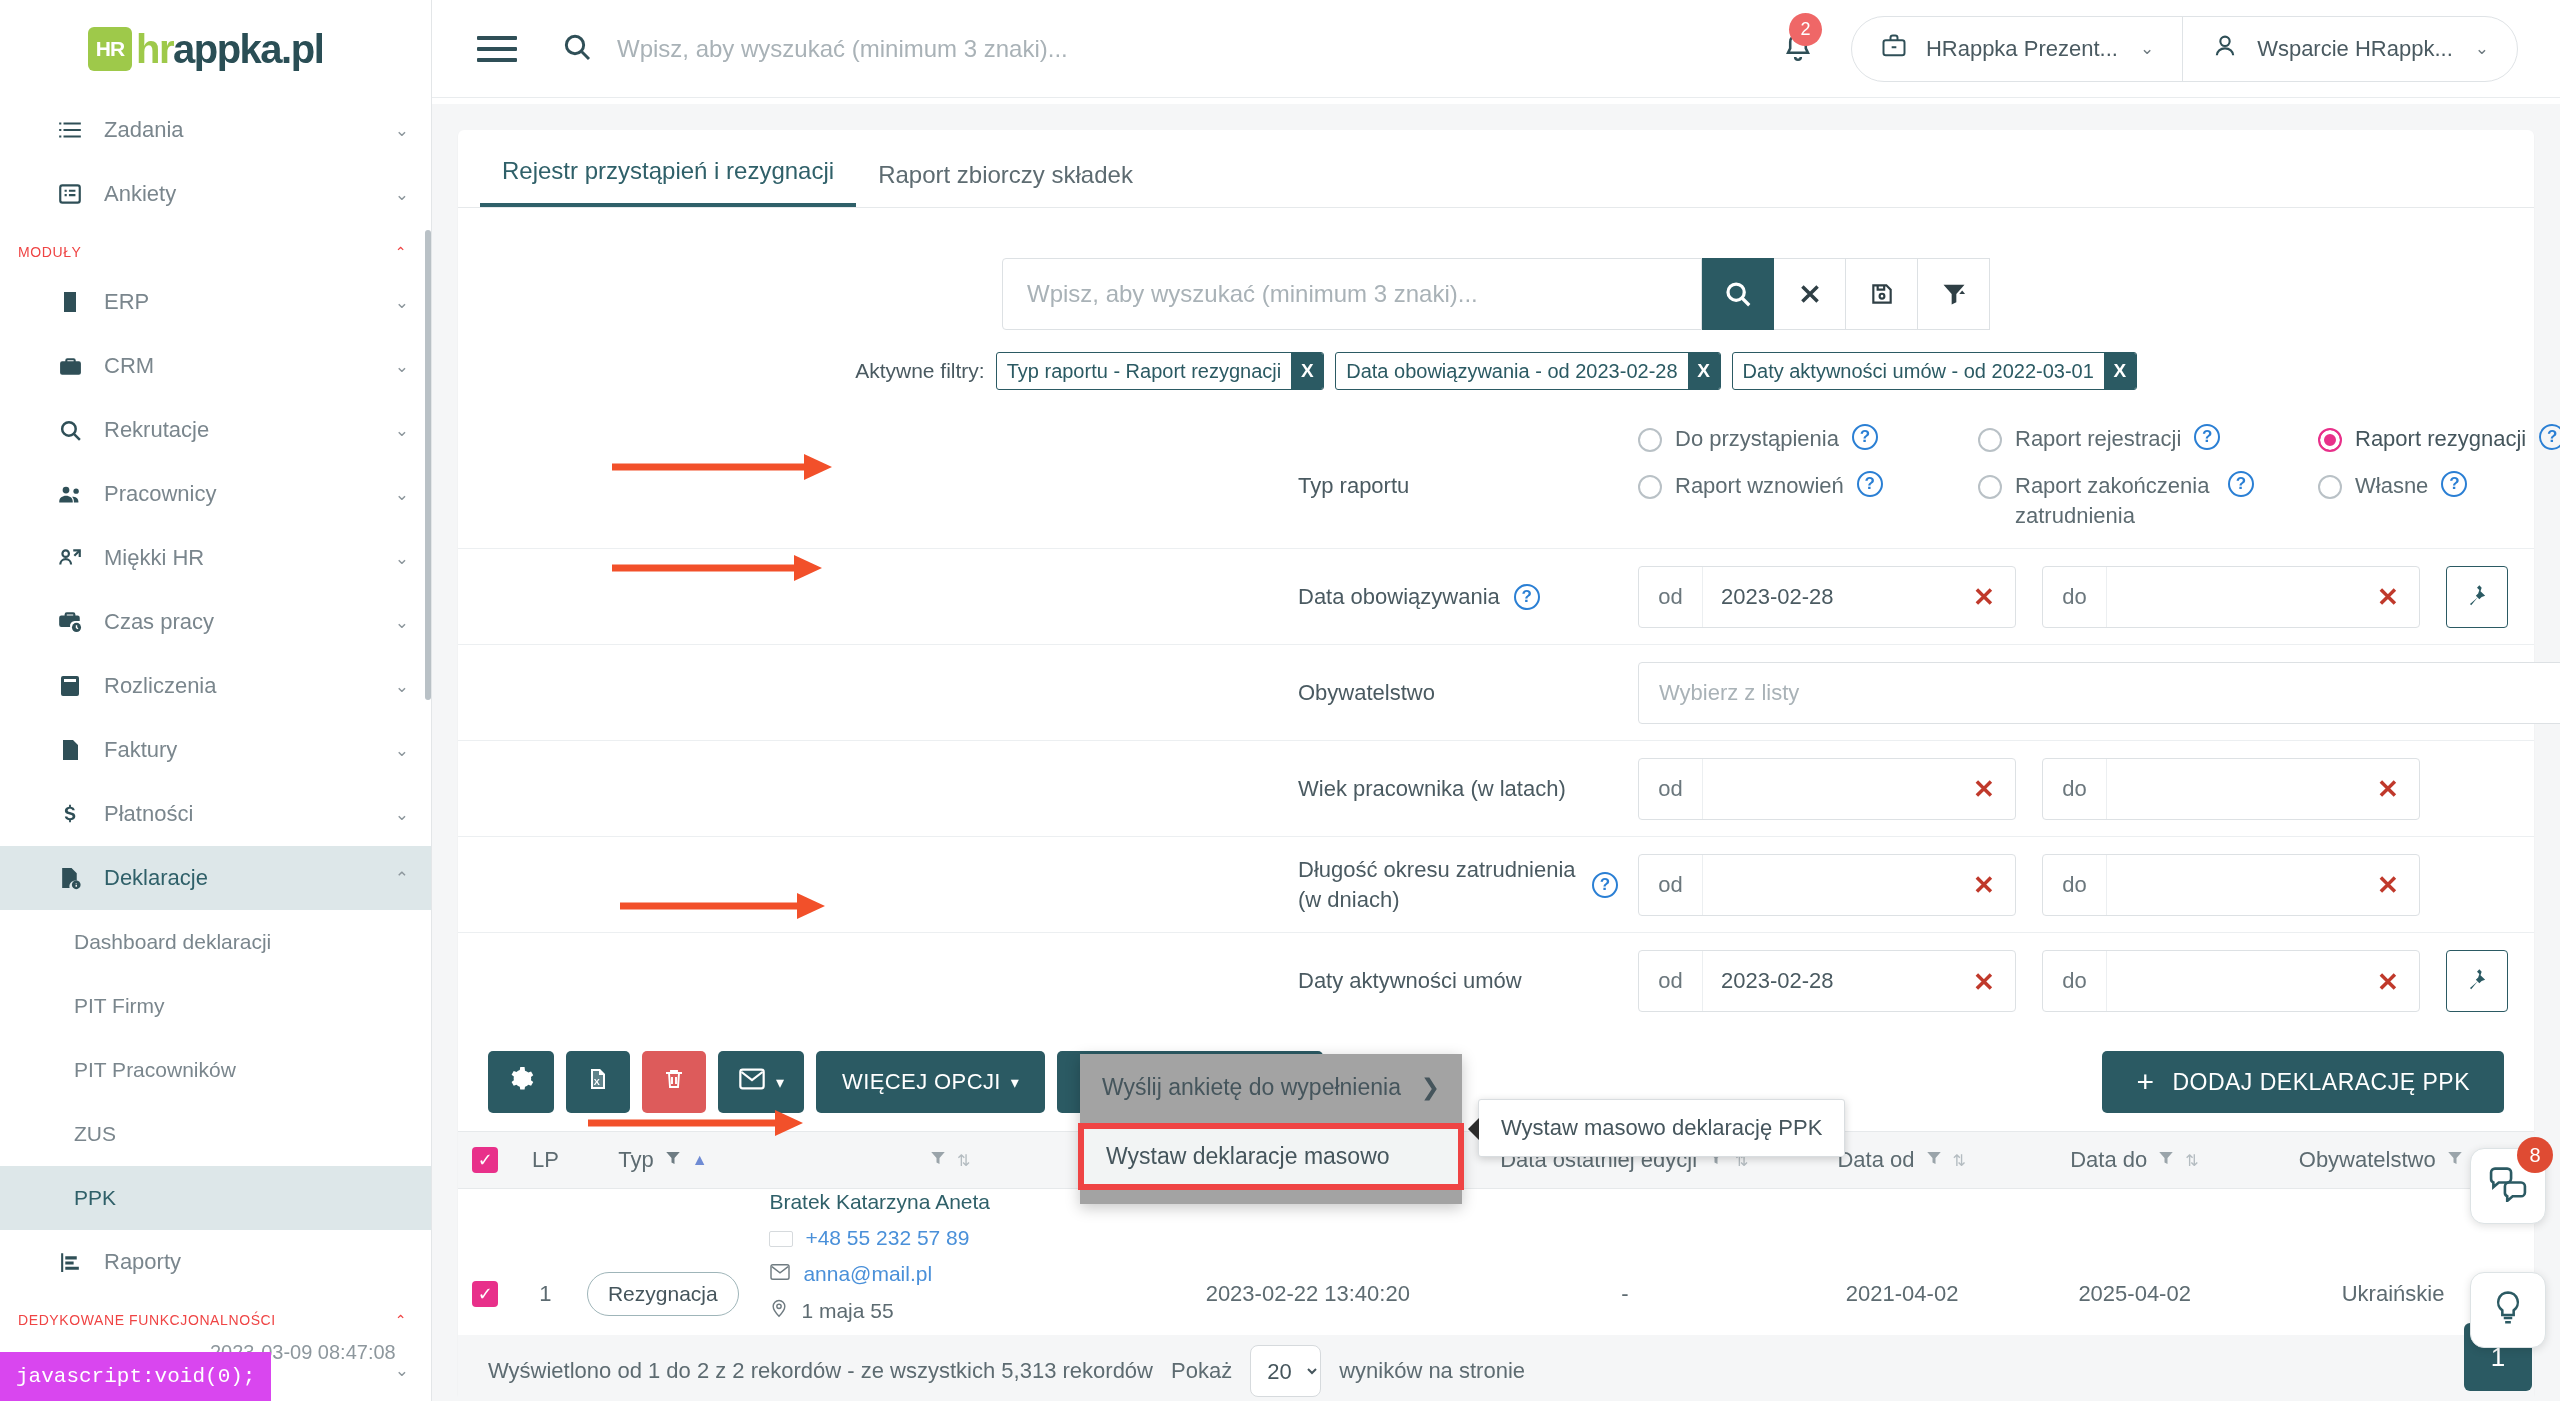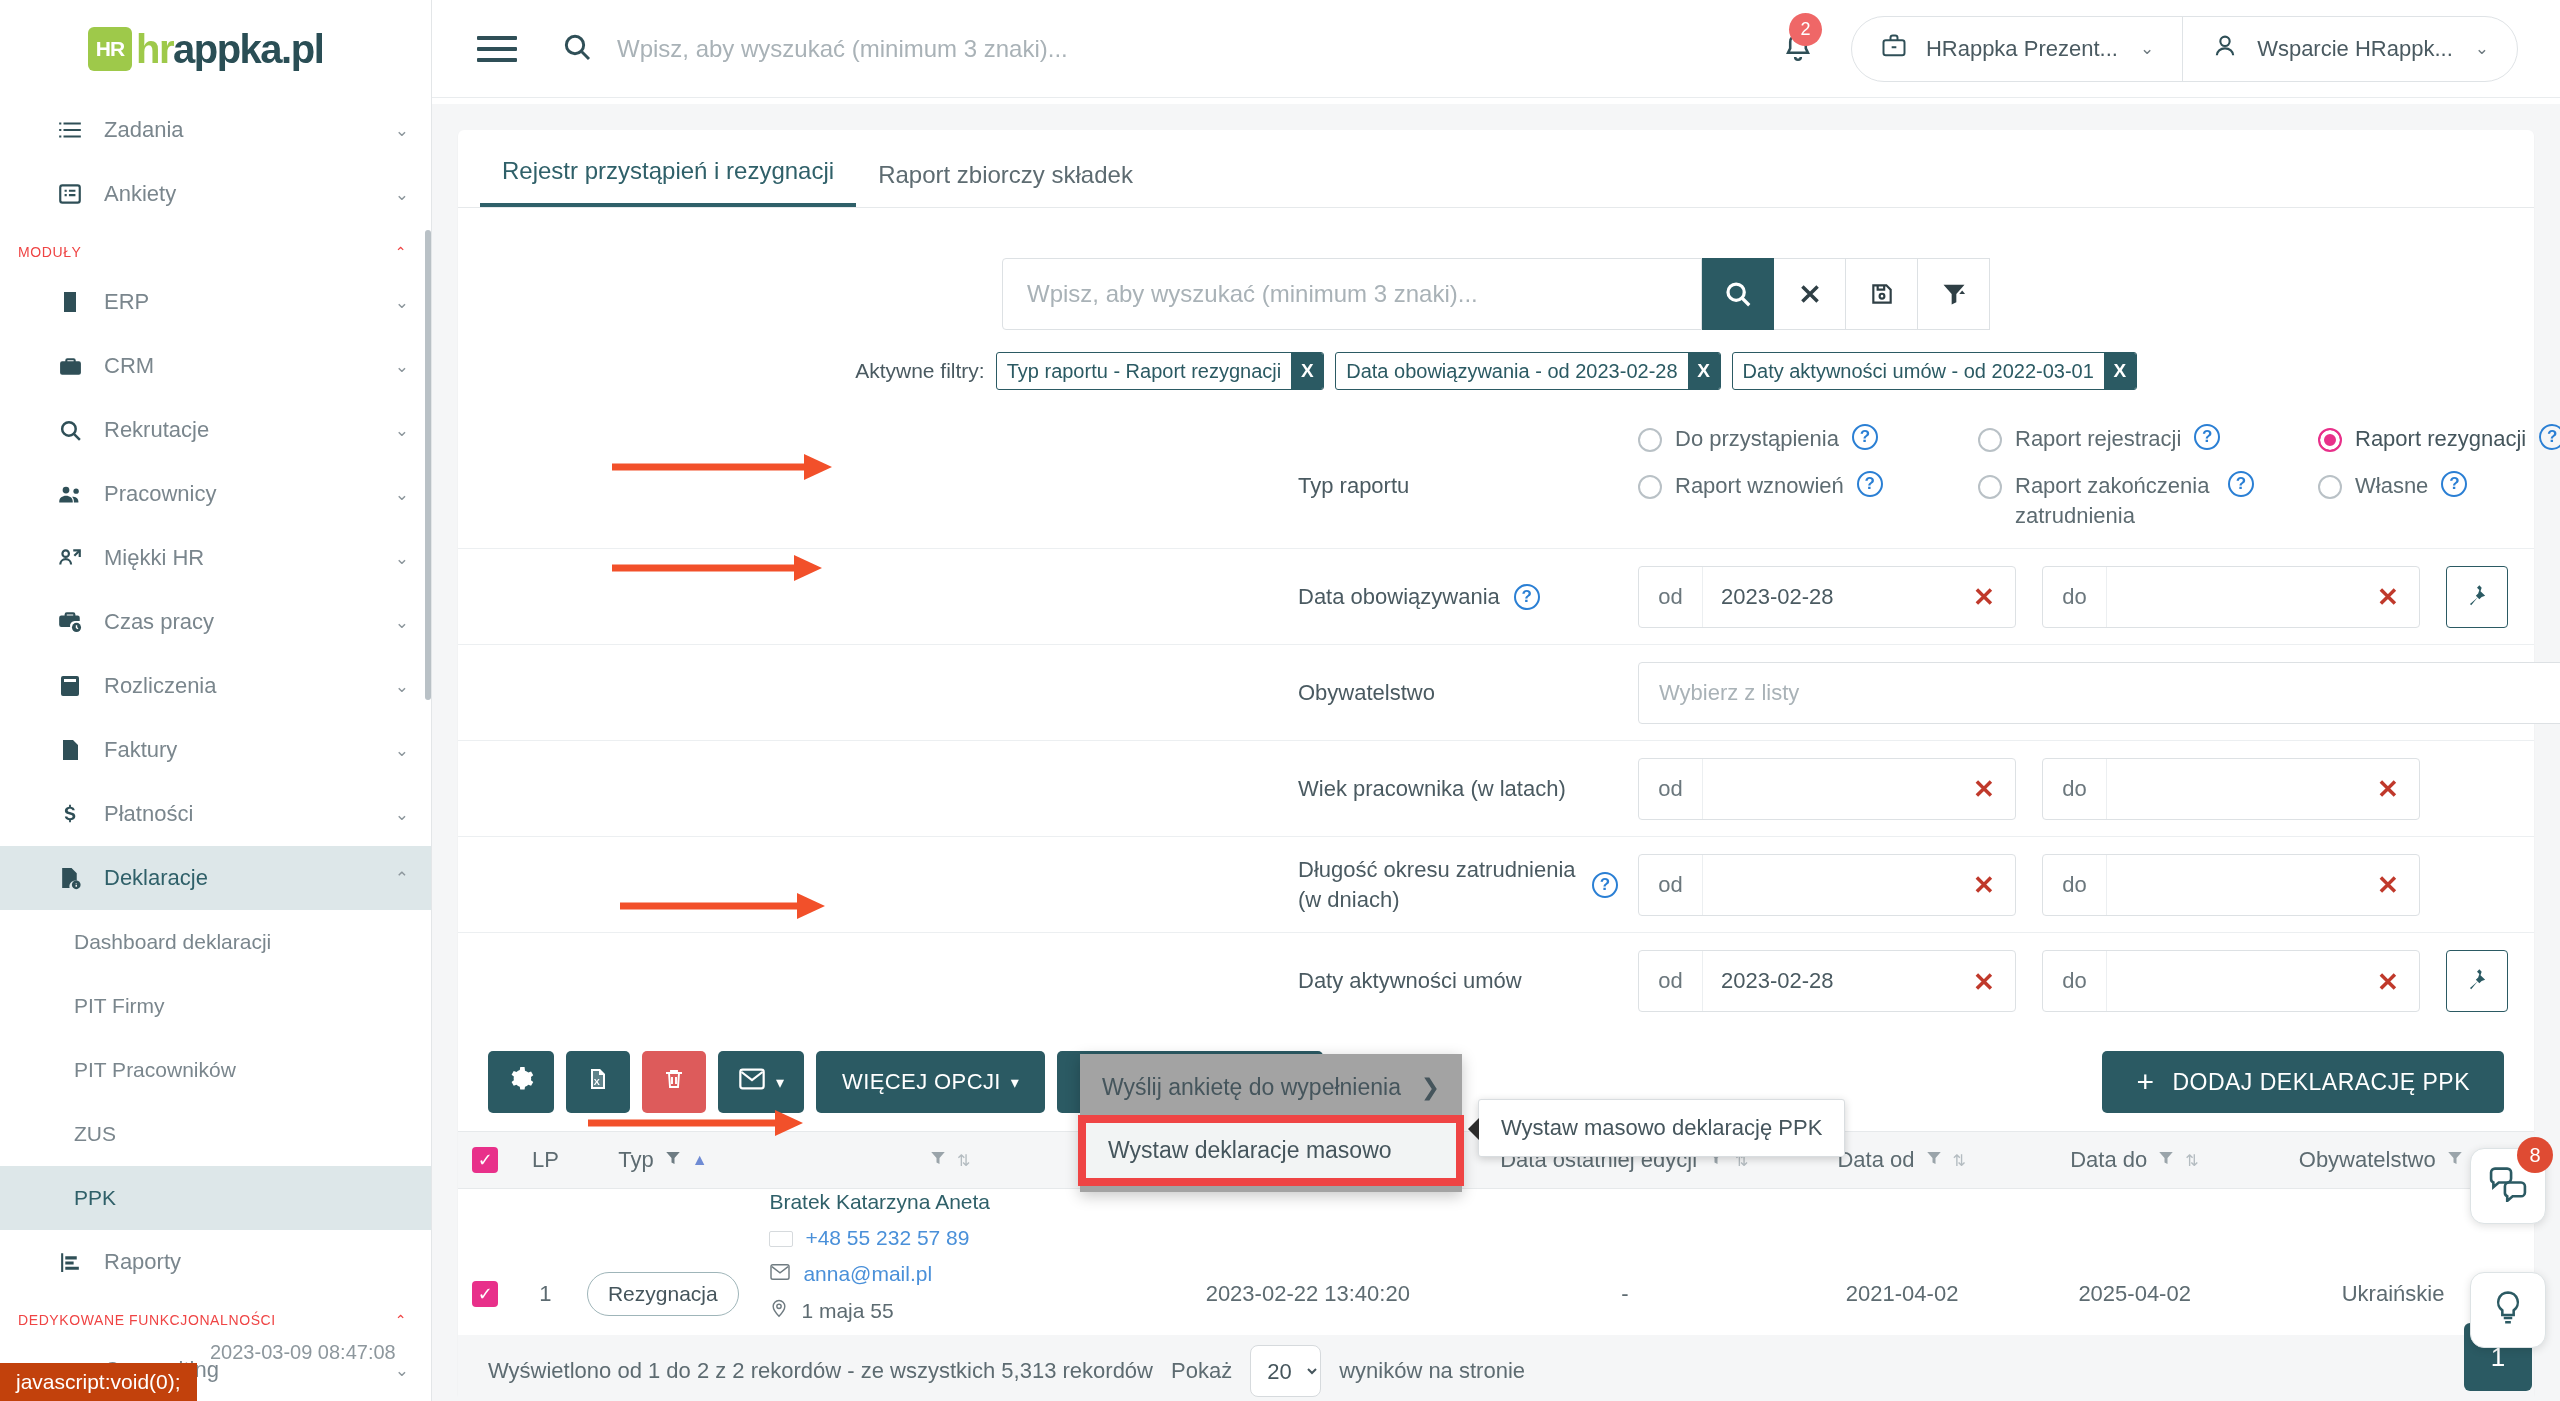--- a/index.html
+++ b/index.html
@@ -273,22 +273,22 @@
     width: 382px; background: #a3a3a3;
     box-shadow: 0 4px 14px rgba(0,0,0,.22); z-index: 40;
     padding: 6px 0;
   }
   .menu-item {
     display: flex; align-items: center; justify-content: space-between;
     padding: 14px 22px; font-size: 23px; color: #45555c; cursor: pointer;
     white-space: nowrap;
   }
   .menu-item.highlight {
-    border: 8px solid #ef4444; background: #f2f4f4;
-    margin: 0 -2px;
+    border: 6px solid #ef4444; background: #f2f4f4;
+    margin: 8px -2px;
   }
   #menu-tooltip {
     position: absolute; left: 1478px; top: 1099px;
     background: #ffffff; border: 1px solid #d9dde0;
     box-shadow: 0 2px 8px rgba(0,0,0,.18);
     padding: 15px 22px; font-size: 22px; color: #45555c;
     z-index: 41; border-radius: 3px; white-space: nowrap;
   }
   #menu-tooltip::before {
     content: ""; position: absolute; left: -11px; top: 18px;
@@ -372,23 +372,23 @@
     font-size: 20px; display: flex; align-items: center; justify-content: center;
   }
   #fab-bulb { top: 1272px; }
 
   
   .arrow { position: absolute; z-index: 35; pointer-events: none; }
 
   
   #statusbar {
     position: absolute; left: 0; bottom: 0;
-    background: #c2410c; color: #ffffff;
-    font-size: 21px; padding: 7px 16px; z-index: 60;
-    font-family: Liberation Sans, sans-serif;
+    background: #d946ef; color: #ffffff;
+    font-size: 21px; padding: 13px 16px; z-index: 60;
+    font-family: Liberation Mono, monospace;
   }
   #timestamp {
     position: absolute; left: 210px; bottom: 37px;
     font-size: 20px; color: #8d979d; z-index: 20;
   }
   
   #sb-scroll {
     position: absolute; right: 0; top: 230px; width: 6px; height: 470px;
     background: #b9c1c6; border-radius: 3px;
   }

